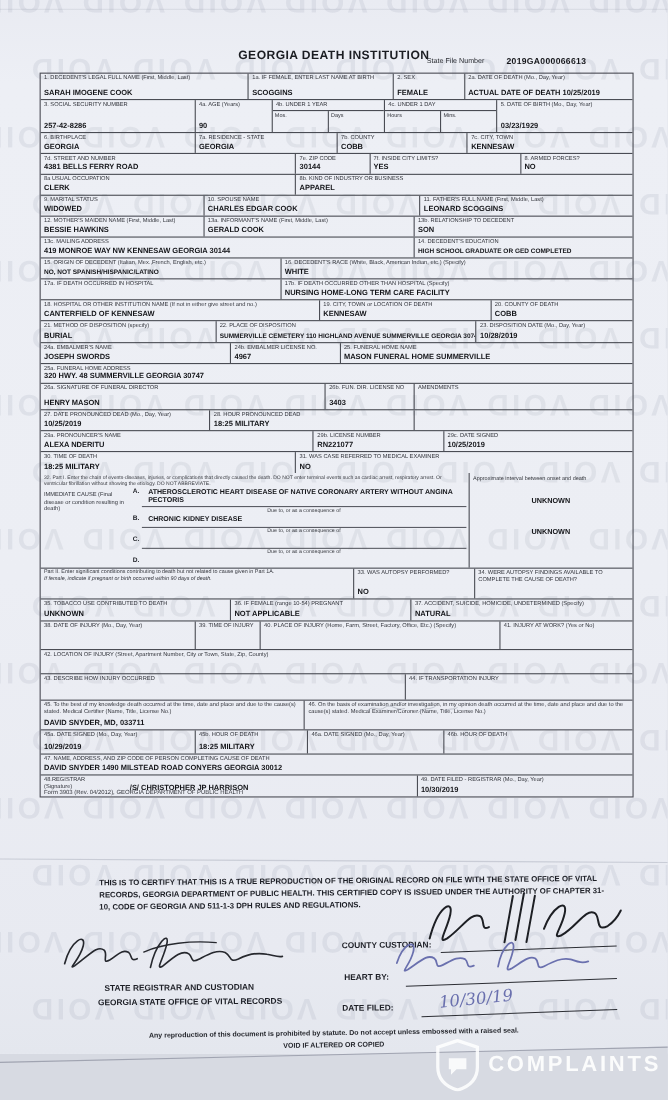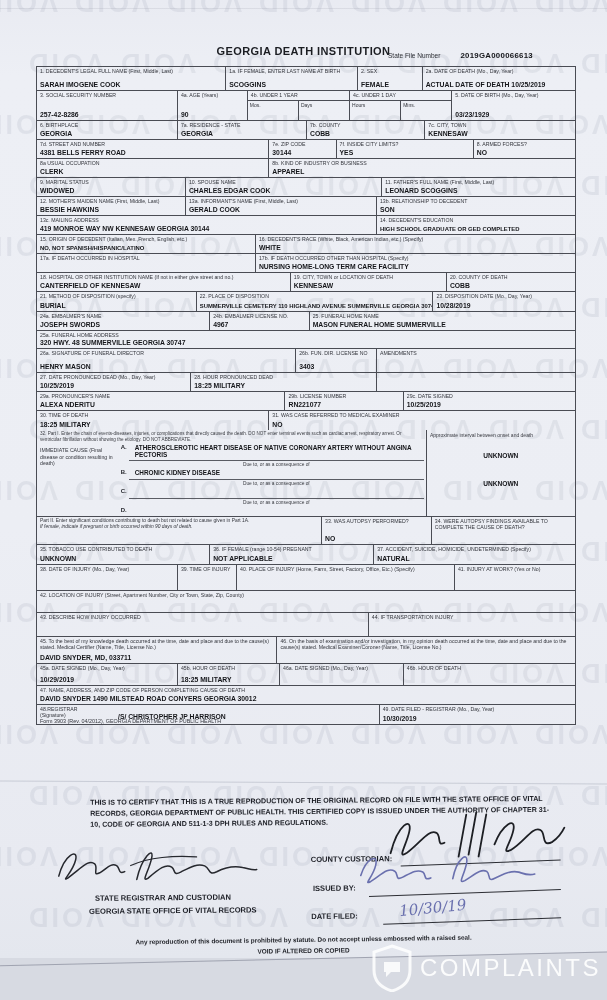--- a/index.html
+++ b/index.html
@@ -81,21 +81,21 @@
   #notice1{position:absolute;left:0;top:936px;width:607px;text-align:center;font-size:6.4px;
     font-weight:700;color:#26282e;z-index:3;transform:rotate(-0.8deg);}
   #notice2{position:absolute;left:0;top:947px;width:607px;text-align:center;font-size:6.4px;
     font-weight:700;color:#26282e;z-index:3;transform:rotate(-0.8deg);}
   
   #bottom-edge{position:absolute;left:-20px;top:958px;width:680px;height:70px;
     background:#d7dae2;border-top:1px solid rgba(105,110,128,0.5);transform:rotate(-1.3deg);z-index:4;}
   
   #brand{position:absolute;right:6px;bottom:8px;z-index:6;display:flex;align-items:center;gap:8px;
     color:rgba(255,255,255,0.9);}
-  #brand .big{font-weight:400;font-size:24px;letter-spacing:2.5px;line-height:1.1;}
+  #brand .big{font-weight:700;font-size:20px;letter-spacing:2.5px;line-height:1.1;}
   #brand .sub{font-size:6px;letter-spacing:2.5px;margin-left:6px;color:rgba(255,255,255,0.75);}
   #brand .line2{display:flex;align-items:baseline;}
   #scribble46{position:absolute;left:330px;top:636px;z-index:3;}
 </style>
 </head>
 <body>
 
 <div id="page">
   <div id="paper"></div>
   <div id="void-layer">
@@ -626,21 +626,21 @@
     <div id="cap2">GEORGIA STATE OFFICE OF VITAL RECORDS</div>
 
     <div class="cust-lab" style="left:310px;top:67px">COUNTY CUSTODIAN:</div>
     <div class="hline" style="left:400px;top:76px;width:160px"></div>
     <svg id="sig-county" width="185" height="62" viewBox="0 0 185 62">
       <path d="M8 48 C16 18 30 12 27 26 C24 40 14 54 24 48 C38 38 46 24 54 28 C59 31 54 42 62 38" stroke="#1d1f24" stroke-width="1.8" fill="none" stroke-linecap="round"></path>
       <path d="M84 10 L76 52 M94 8 L86 50 M104 10 L96 52" stroke="#1d1f24" stroke-width="1.8" fill="none" stroke-linecap="round"></path>
       <path d="M112 40 C120 20 134 12 131 26 C128 40 118 50 128 46 C142 38 150 22 158 26 C164 29 158 44 170 38 C176 34 180 28 182 24" stroke="#1d1f24" stroke-width="1.8" fill="none" stroke-linecap="round"></path>
     </svg>
 
-    <div class="cust-lab" style="left:312px;top:96px">ISSUED BY:</div>
+    <div class="cust-lab" style="left:312px;top:96px">HEART BY:</div>
     <div class="hline" style="left:368px;top:106px;width:192px"></div>
     <svg id="sig-issued" width="190" height="46" viewBox="0 0 190 46">
       <path d="M8 30 C14 12 26 8 23 20 C20 32 10 40 18 36 C30 28 36 22 42 26 C46 29 42 36 50 32 C58 28 64 24 70 27 C74 30 70 36 78 33" stroke="#6a70ae" stroke-width="1.6" fill="none" stroke-linecap="round"></path>
       <path d="M100 34 C104 14 116 6 114 18 C112 30 104 40 112 36 C122 30 128 24 134 27 C138 30 134 38 142 34 C150 30 158 26 166 28 C172 30 176 32 182 30" stroke="#6a70ae" stroke-width="1.6" fill="none" stroke-linecap="round"></path>
     </svg>
 
     <div class="cust-lab" style="left:310px;top:124px">DATE FILED:</div>
     <div class="hline" style="left:382px;top:134px;width:178px"></div>
     <div id="date-issued-val">10/30/19</div>
   </div>

